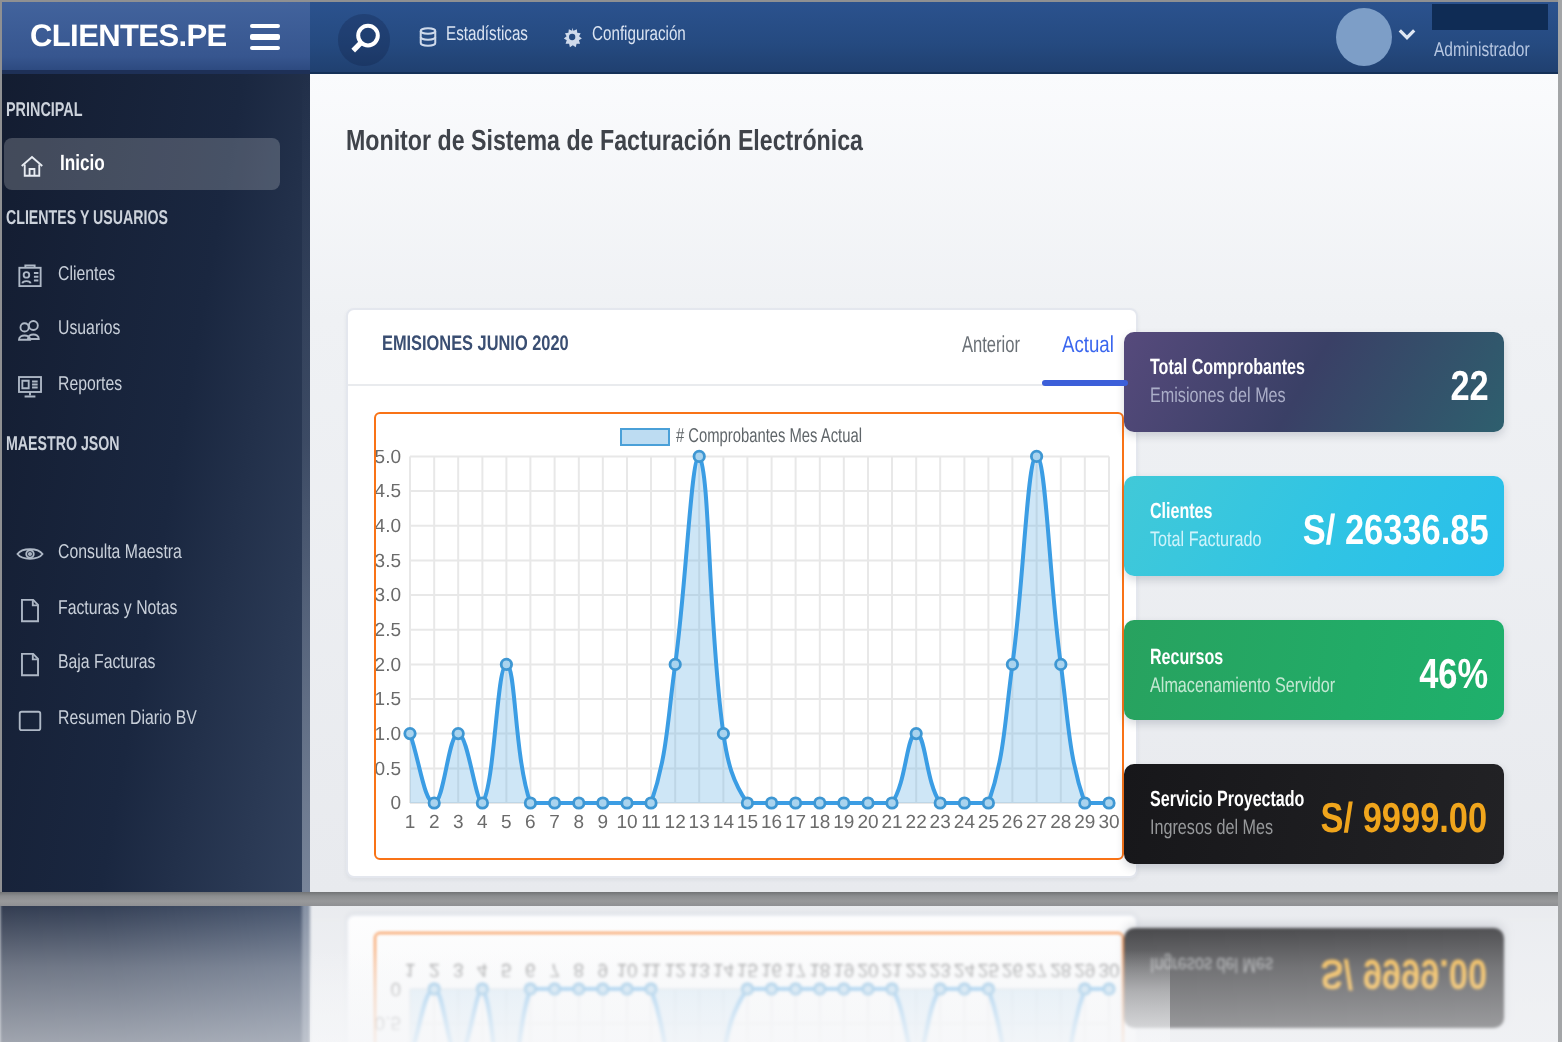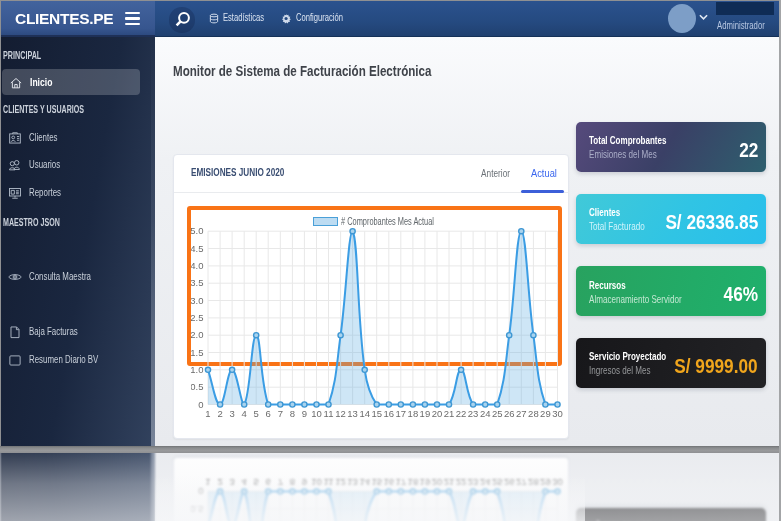--- a/index.html
+++ b/index.html
@@ -47,28 +47,28 @@
 .ptitle{position:absolute;left:17.6px;top:26px;font-size:14.5px;font-weight:bold;color:#3f434a;line-height:17px;}
 .card{position:absolute;background:#fff;border:1px solid #e4e7ee;border-radius:4px;
   box-shadow:0 1px 2px rgba(40,50,70,0.06);margin-top:32px;}
 .chartcard{left:17.5px;top:85px;width:396px;height:285px;}
 .chtitle{position:absolute;top:11.5px;height:11px;font-size:10.5px;font-weight:bold;color:#3a4e72;line-height:11px;}
 .tab{position:absolute;top:11px;font-size:11.5px;line-height:14px;}
 .t1{left:307.3px;color:#6a7076;}
 .t2{left:357.2px;color:#3a66ee;}
 .tabline{position:absolute;left:347.5px;top:35px;width:42.5px;height:3.2px;border-radius:2px;background:#3c5fd9;z-index:3;}
 .hdrline{position:absolute;left:0;right:0;top:36.5px;height:1px;background:#e9ebee;}
-.chartbox{position:absolute;left:13px;top:51px;width:375px;height:160px;border:4px solid #f97316;border-radius:3px;background:#fff;}
+.chartbox{position:absolute;left:13px;top:51px;width:375px;height:224px;border:1px solid #f97316;border-radius:3px;background:#fff;}
 .plot{position:absolute;left:0;top:0;}
 .legend{position:absolute;left:122.8px;top:7px;z-index:5;height:11px;}
 .lg-swatch{position:absolute;left:0;top:0;width:24.3px;height:9.4px;background:#bddcf2;border:1.2px solid #4aa0d8;}
 .lg-txt{position:absolute;left:28.2px;top:0px;font-size:10px;line-height:10px;color:#5f6569;}
 
-.scard{position:absolute;left:421px;width:190px;height:50px;border-radius:5px;color:#fff;
-  box-shadow:0 2px 4px rgba(40,50,70,0.18);}
+.scard{position:absolute;left:407px;width:190px;height:50px;border-radius:5px;color:#fff;
+  box-shadow:0 2px 4px rgba(40,50,70,0.18);margin-top:44px;}
 .c1{background:linear-gradient(120deg,#564a7c 0%,#3a4066 48%,#2e5f6e 100%);}
 .c2{background:linear-gradient(120deg,#41c9d8 0%,#30c4e4 55%,#29bfeb 100%);}
 .c3{background:linear-gradient(100deg,#28a25f 0%,#22ab67 60%,#1fb06c 100%);}
 .c4{background:linear-gradient(100deg,#17171a 0%,#222225 100%);}
 .st1{position:absolute;left:13px;top:12.5px;font-size:11px;font-weight:bold;line-height:12px;}
 .st2{position:absolute;left:13px;top:26.5px;font-size:10.5px;line-height:12px;opacity:0.75;}
 .c1 .st2{color:#abaec8;opacity:1;text-decoration:underline;}
 .c2 .st2{color:#d8f6fd;opacity:0.95;}
 .c3 .st2{color:#cdecd9;opacity:0.95;}
 .c4 .st2{color:#97999b;opacity:1;}
@@ -135,20 +135,27 @@
           <span class="tx" style="transform:scaleX(.79)">Reportes</span>
         </div>
   <div class="slabel" style="top:217px"><span class="tx" style="transform:scaleX(.71)">MAESTRO JSON</span></div>
         <div class="nav-item" style="top:262.3px">
           <svg class="nicon" viewBox="0 0 15 14">
             <path d="M0.8 7 C3.2 3.6 11.8 3.6 14.2 7 C11.8 10.4 3.2 10.4 0.8 7 Z" fill="none"></path>
             <circle cx="7.5" cy="7" r="2" fill="none"></circle>
             <circle cx="7.5" cy="7" r="0.6"></circle>
           </svg>
           <span class="tx" style="transform:scaleX(.79)">Consulta Maestra</span>
+        </div>
+        <div class="nav-item" style="top:290.2px">
+          <svg class="nicon" viewBox="0 0 15 14">
+            <path d="M3.2 1.6 H9.2 L11.8 4.2 V13 H3.2 Z" fill="none"></path>
+            <path d="M9 1.8 V4.5 H11.6" fill="none"></path>
+          </svg>
+          <span class="tx" style="transform:scaleX(.79)">Facturas y Notas</span>
         </div>
         <div class="nav-item" style="top:317.5px">
           <svg class="nicon" viewBox="0 0 15 14">
             <path d="M3.2 1.6 H9.2 L11.8 4.2 V13 H3.2 Z" fill="none"></path>
             <path d="M9 1.8 V4.5 H11.6" fill="none"></path>
           </svg>
           <span class="tx" style="transform:scaleX(.79)">Baja Facturas</span>
         </div>
         <div class="nav-item" style="top:345.0px">
           <svg class="nicon" viewBox="0 0 15 14">

